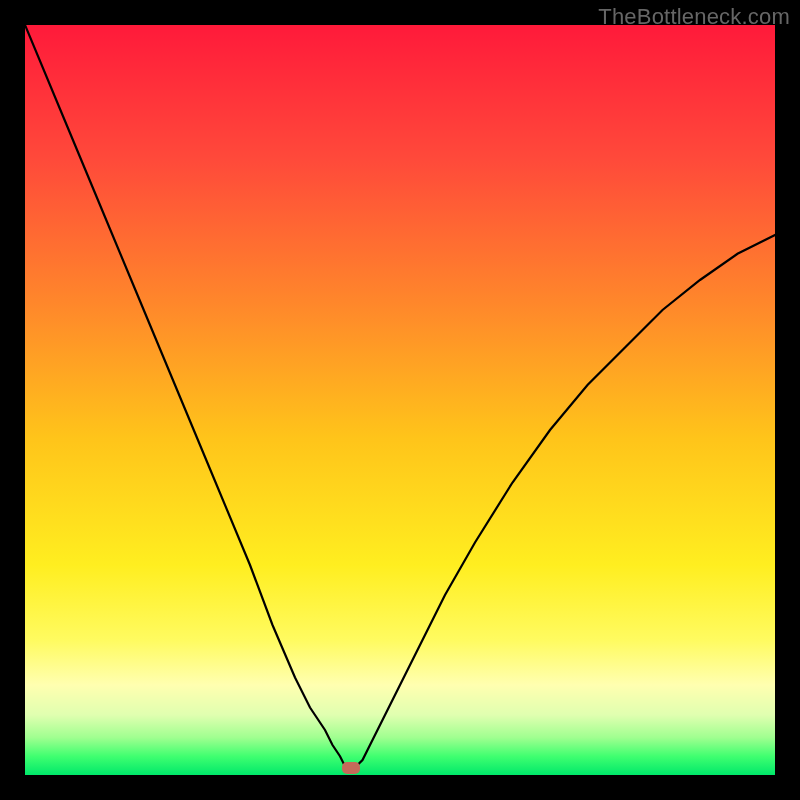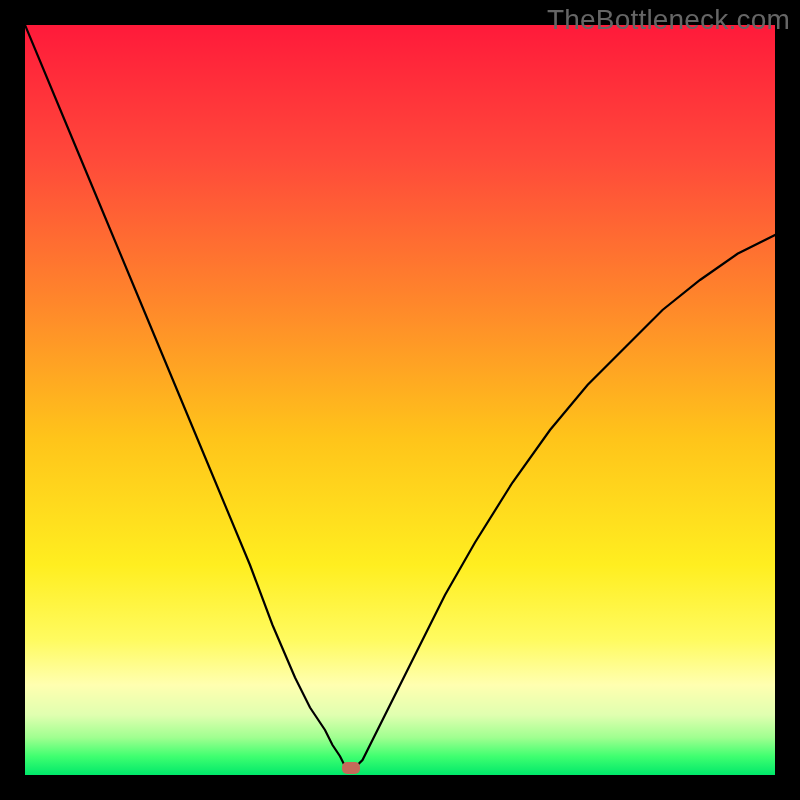--- a/index.html
+++ b/index.html
@@ -9,21 +9,21 @@
     height: 800px;
     background: #000;
     position: relative;
   }
   .watermark {
     position: absolute;
     top: 4px;
     right: 10px;
     color: #666;
     font-family: Arial, Helvetica, sans-serif;
-    font-size: 28px;
+    font-size: 22px;
     letter-spacing: 0.2px;
     z-index: 10;
   }
   .plot {
     position: absolute;
     top: 25px;
     left: 25px;
     width: 750px;
     height: 750px;
   }

